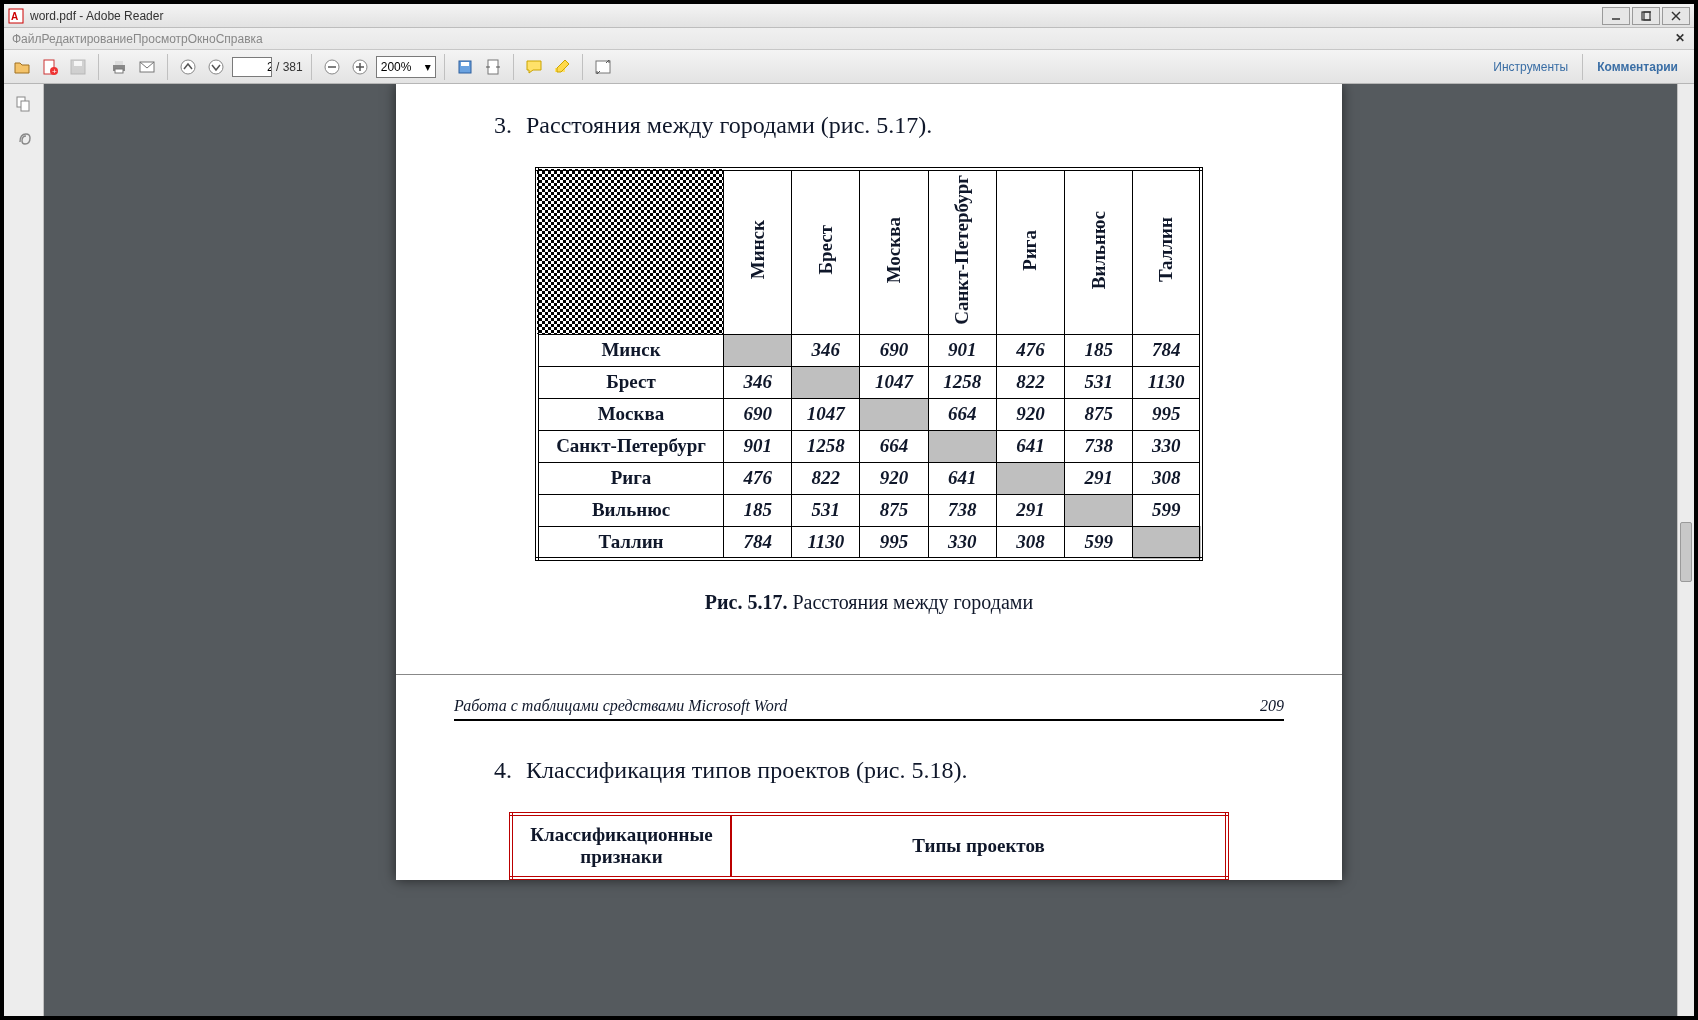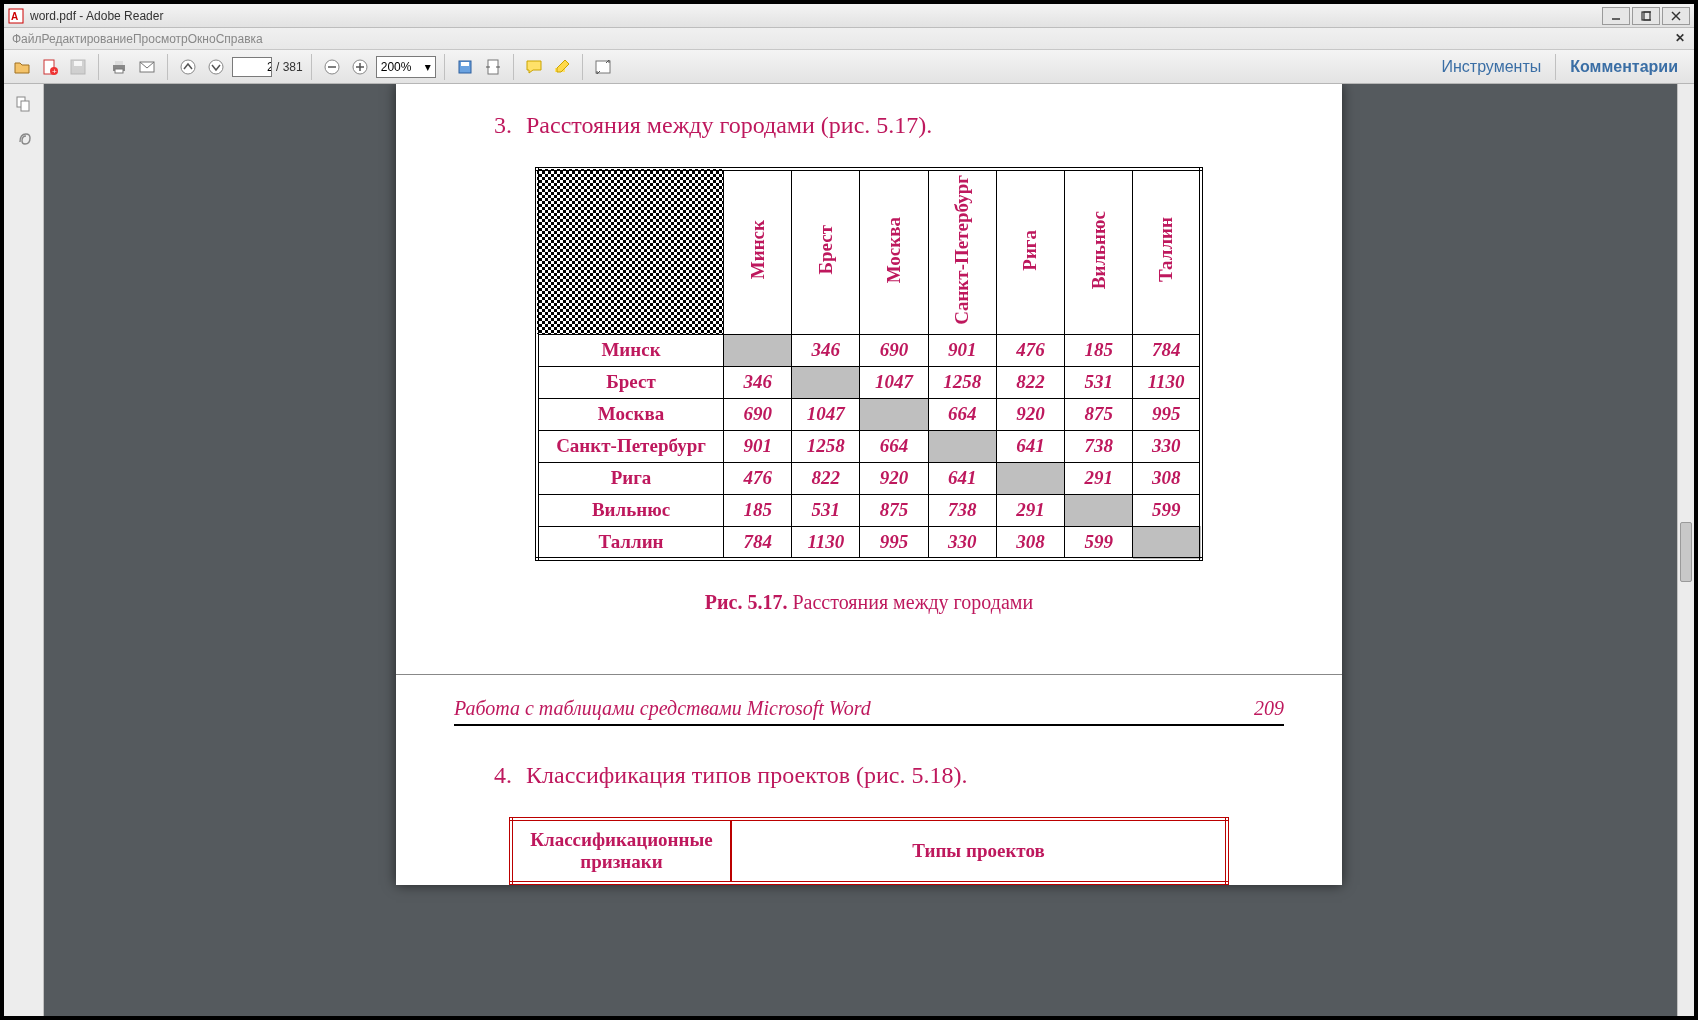--- a/index.html
+++ b/index.html
@@ -70,21 +70,21 @@
   width: 40px; height: 20px; border:1px solid #7a7a7a; font-size:12px; text-align:center;padding-left:34px;
 }
 .page-total { font-size:12px; color:#333; }
 .zoom-select {
   width: 60px; height: 22px; border:1px solid #7a7a7a; font-size:12px;
   display:flex; align-items:center; padding:0 4px; background:#fff;
 }
 .zoom-select .caret { margin-left:auto; }
 .toolbar .spacer { flex:1; }
 .toolbar .rightlink {
-  font-size: 16px; color: #3a6ea5; padding: 0 10px; font-weight:500;
+  font-size: 12px; color: #3a6ea5; padding: 0 10px; font-weight:500;
 }
 .toolbar .rightlink.active { font-weight:bold; }
 .toolbar .vline { width:1px; height:26px; background:#c0c0c0; }
 
 .content {
   flex:1; display:flex; min-height:0;
 }
 .sidebar-rail {
   width: 40px; background: #ededed; border-right:1px solid #c0c0c0;
   display:flex; flex-direction:column; align-items:center; padding-top:6px; gap:8px;
@@ -98,21 +98,21 @@
   flex:1; background:#555a5e; position:relative; overflow:hidden;
 }
 .page {
   position:absolute; left:50%; transform:translateX(-50%);
   top:0;
   width: 946px;
   background:#fff;
   box-shadow: 0 0 12px rgba(0,0,0,.6);
   padding: 20px 58px 0 58px;
   font-family: "Times New Roman", serif;
-  color:#be185d;
+  color:#0f172a;
 }
 .page .item-line { font-size:24px; margin: 8px 0 28px 40px; }
 .page .item-num { display:inline-block; width:26px; }
 
 .dist-table-wrap { margin: 0 auto 30px auto; width: 668px; }
 .dist-table {
   border-collapse: collapse;
   border: 4px double #000;
   width: 100%;
   font-size: 19px;
@@ -147,21 +147,21 @@
 }
 .dist-table td.diag { background:#bfbfbf; }
 
 .figcap { text-align:center; font-size:20px; margin-bottom: 60px; }
 .figcap b { font-weight:bold; }
 
 .page-sep { border:none; border-top:1px solid #888; margin: 0 -58px 22px -58px; }
 
 .running {
   display:flex; justify-content:space-between; align-items:flex-end;
-  font-style:italic; font-size:20px; border-bottom:2px solid #000;
+  font-style:italic; font-size:16px; border-bottom:2px solid #000;
   padding-bottom:4px; margin-bottom: 36px;
 }
 
 .class-table {
   border: 4px double #b00; width: 720px; margin: 0 auto;
   border-collapse: collapse; font-size:19px;
 }
 .class-table th { border:2px solid #b00; padding:8px 10px; font-weight:bold; }
 .class-table th:first-child { width: 220px; }
 

